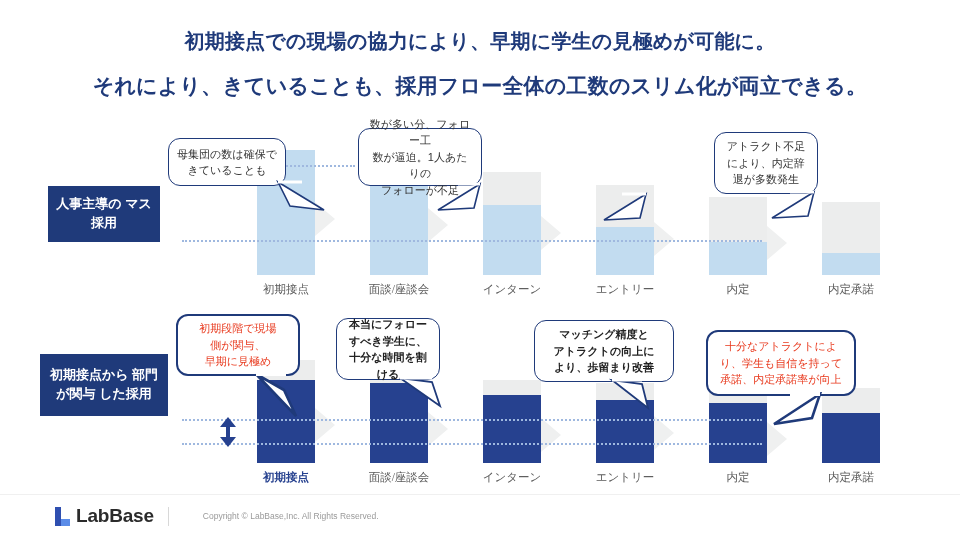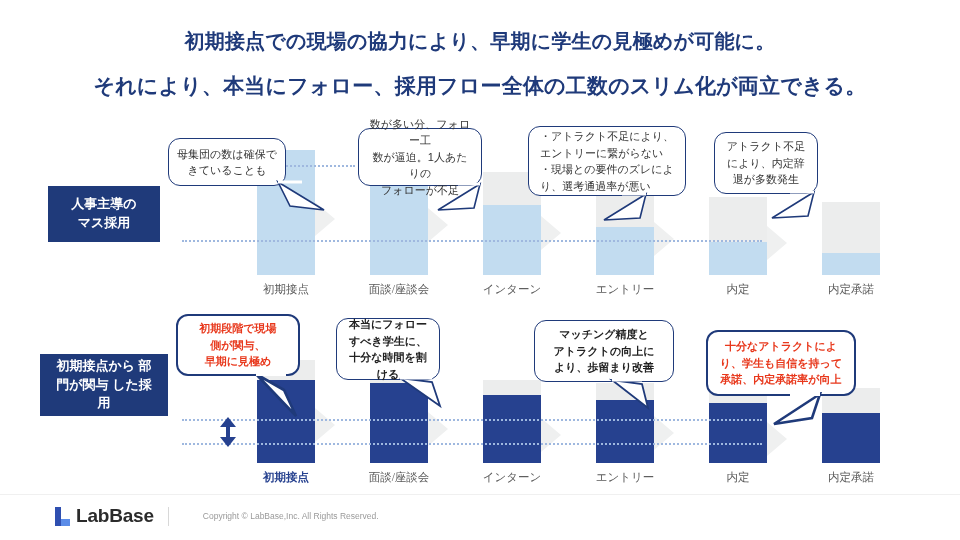--- a/index.html
+++ b/index.html
@@ -40,21 +40,21 @@
     background: #1f3a7a;
     color: #ffffff;
     font-size: 13px;
     font-weight: bold;
     line-height: 1.45;
     text-align: center;
     display: flex;
     align-items: center;
     justify-content: center;
     box-sizing: border-box;
-    padding: 4px 16px;
+    padding: 4px 6px;
   }
   #label-top    { left: 48px; top: 186px; width: 112px; height: 56px; }
   #label-bottom { left: 40px; top: 354px; width: 128px; height: 62px; }
 
   
   .chart-row {
     position: absolute;
     left: 240px;
     width: 700px;
     font-family: Liberation Serif, serif;
@@ -138,21 +138,21 @@
     display: flex;
     align-items: center;
     justify-content: center;
     padding: 6px 8px;
     z-index: 6;
     white-space: pre-line;
   }
   .bubble.strong {
     border-width: 2.6px;
     color: #e8381c;
-    font-weight: bold;
+    font-weight: normal;
   }
   .bubble.bold-text {
     font-weight: bold;
     color: #222222;
   }
   .bubble.left-text { text-align: left; }
 
   
   .tail {
     position: absolute;
@@ -208,21 +208,21 @@
     white-space: nowrap;
     margin-left: 20px;
   }
 </style>
 </head>
 <body>
 
 <div id="slide">
 
   <div class="headline l1">初期接点での現場の協力により、早期に学生の見極めが可能に。</div>
-  <div class="headline l2">それにより、本当にフォロー、採用フロー全体の工数のスリム化が両立できる。</div>
+  <div class="headline l2">それにより、きていることも、採用フロー全体の工数のスリム化が両立できる。</div>
 
   <div class="row-label" id="label-top">人事主導の
 マス採用</div>
 
   <div class="row-label" id="label-bottom">初期接点から
 部門が関与
 した採用</div>
 
   <div class="chart-row" id="chart-top">
 
@@ -327,24 +327,20 @@
   </svg>
 
   <div class="bubble" id="b-top-2" style="left:358px; top:128px; width:124px; height:58px;">数が多い分、フォロー工
 数が逼迫。1人あたりの
 フォローが不足</div>
   <svg class="tail" style="left:432px; top:182px; width:52px; height:32px;" viewBox="0 0 52 32">
     <polygon points="48,2 6,28 42,26" fill="#ffffff" stroke="#1f3a7a" stroke-width="1.6"></polygon>
     <line x1="26" y1="2" x2="48" y2="2" stroke="#ffffff" stroke-width="3"></line>
   </svg>
 
-  <div class="bubble left-text" id="b-top-3" style="left:528px; top:126px; width:158px; height:70px; text-align:left;">・アトラクト不足により、
-  エントリーに繋がらない
-・現場との要件のズレによ
-  り、選考通過率が悪い</div>
   <svg class="tail" style="left:598px; top:192px; width:52px; height:32px;" viewBox="0 0 52 32">
     <polygon points="48,2 6,28 42,26" fill="#ffffff" stroke="#1f3a7a" stroke-width="1.6"></polygon>
     <line x1="24" y1="2" x2="48" y2="2" stroke="#ffffff" stroke-width="3"></line>
   </svg>
 
   <div class="bubble" id="b-top-4" style="left:714px; top:132px; width:104px; height:62px;">アトラクト不足
 により、内定辞
 退が多数発生</div>
   <svg class="tail" style="left:766px; top:190px; width:52px; height:32px;" viewBox="0 0 52 32">
     <polygon points="48,2 6,28 42,26" fill="#ffffff" stroke="#1f3a7a" stroke-width="1.6"></polygon>

